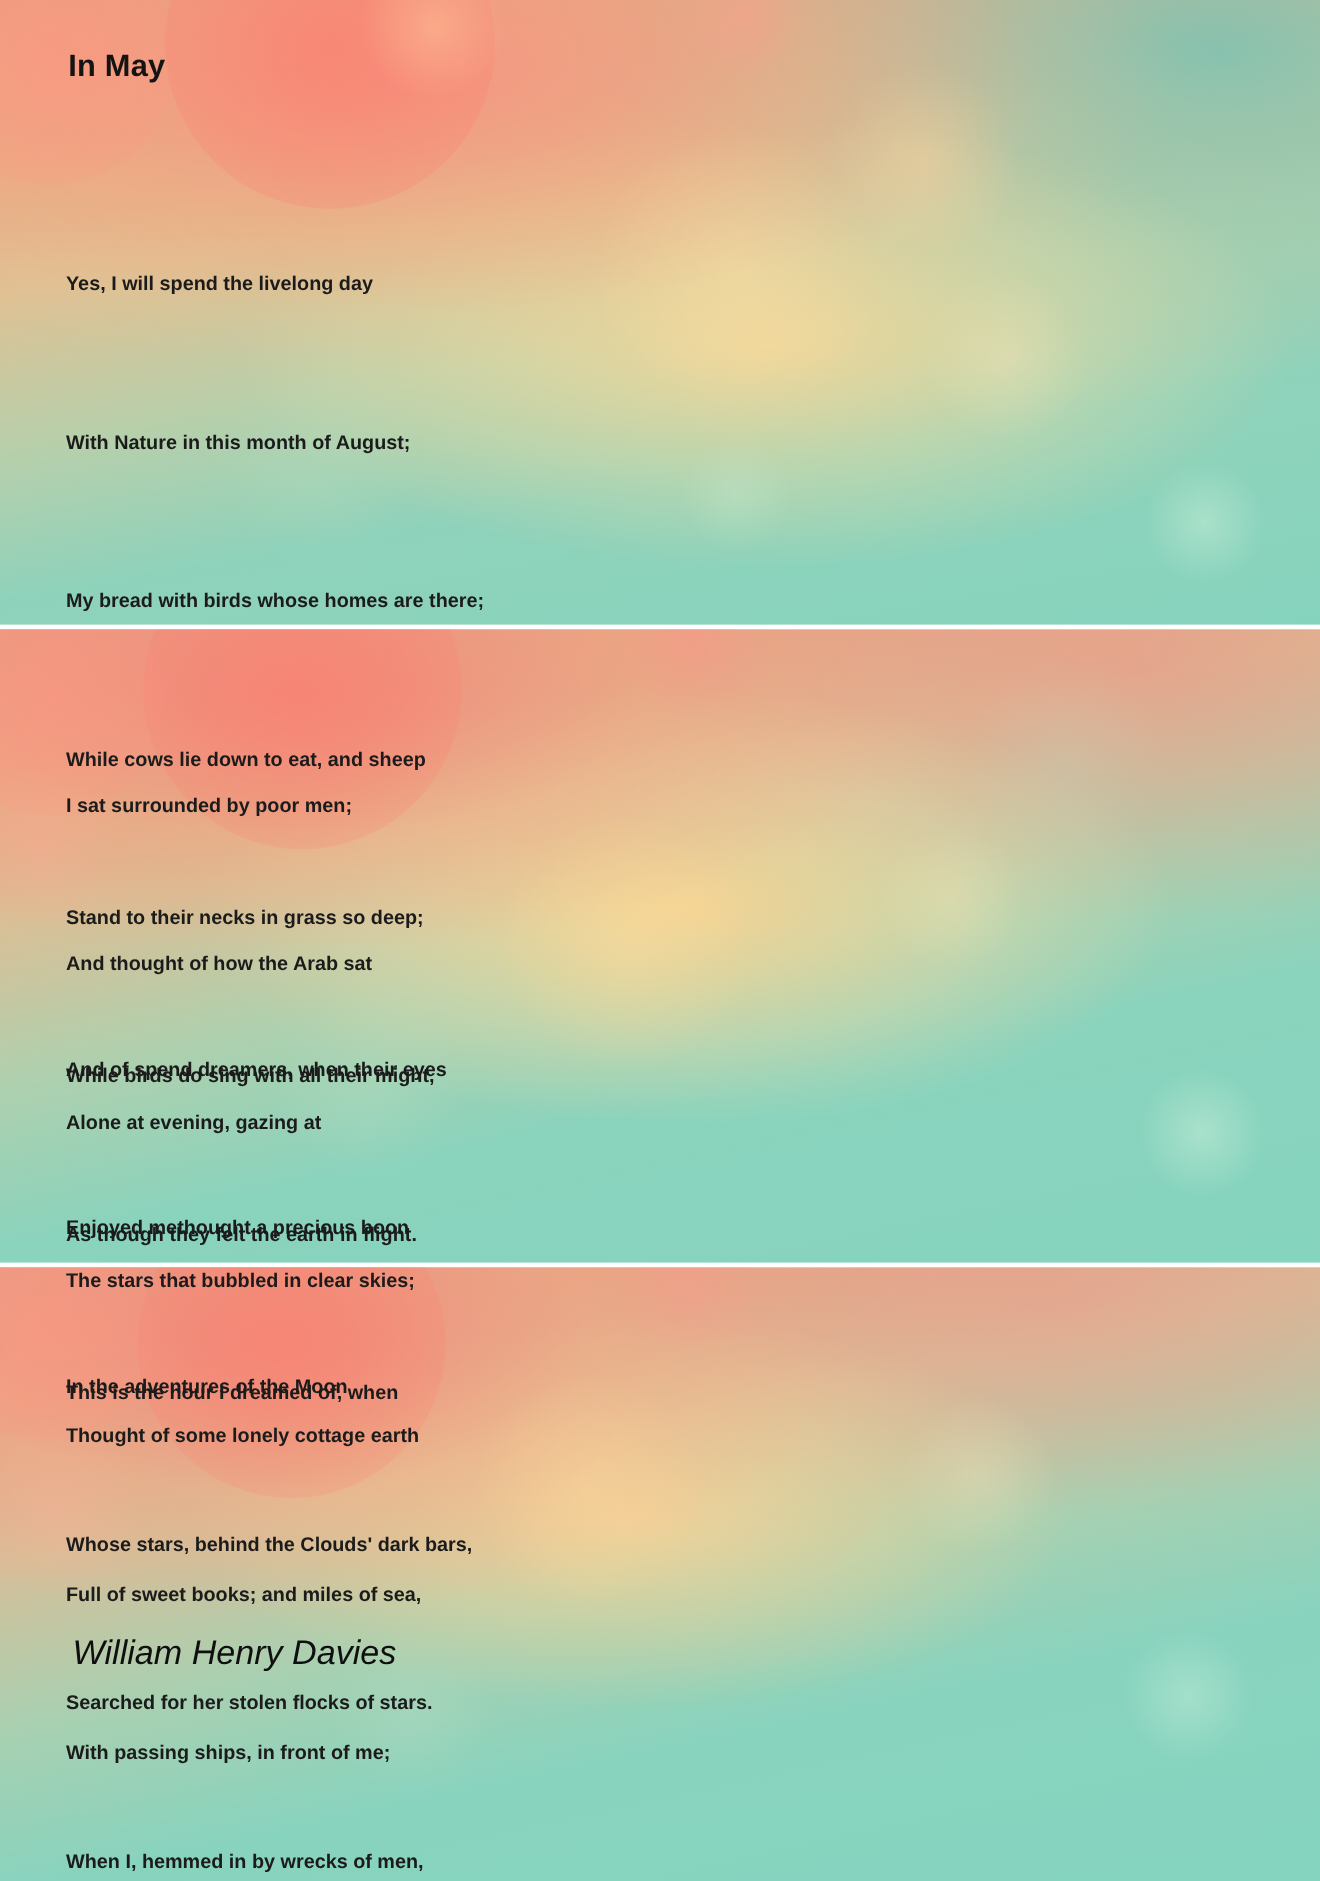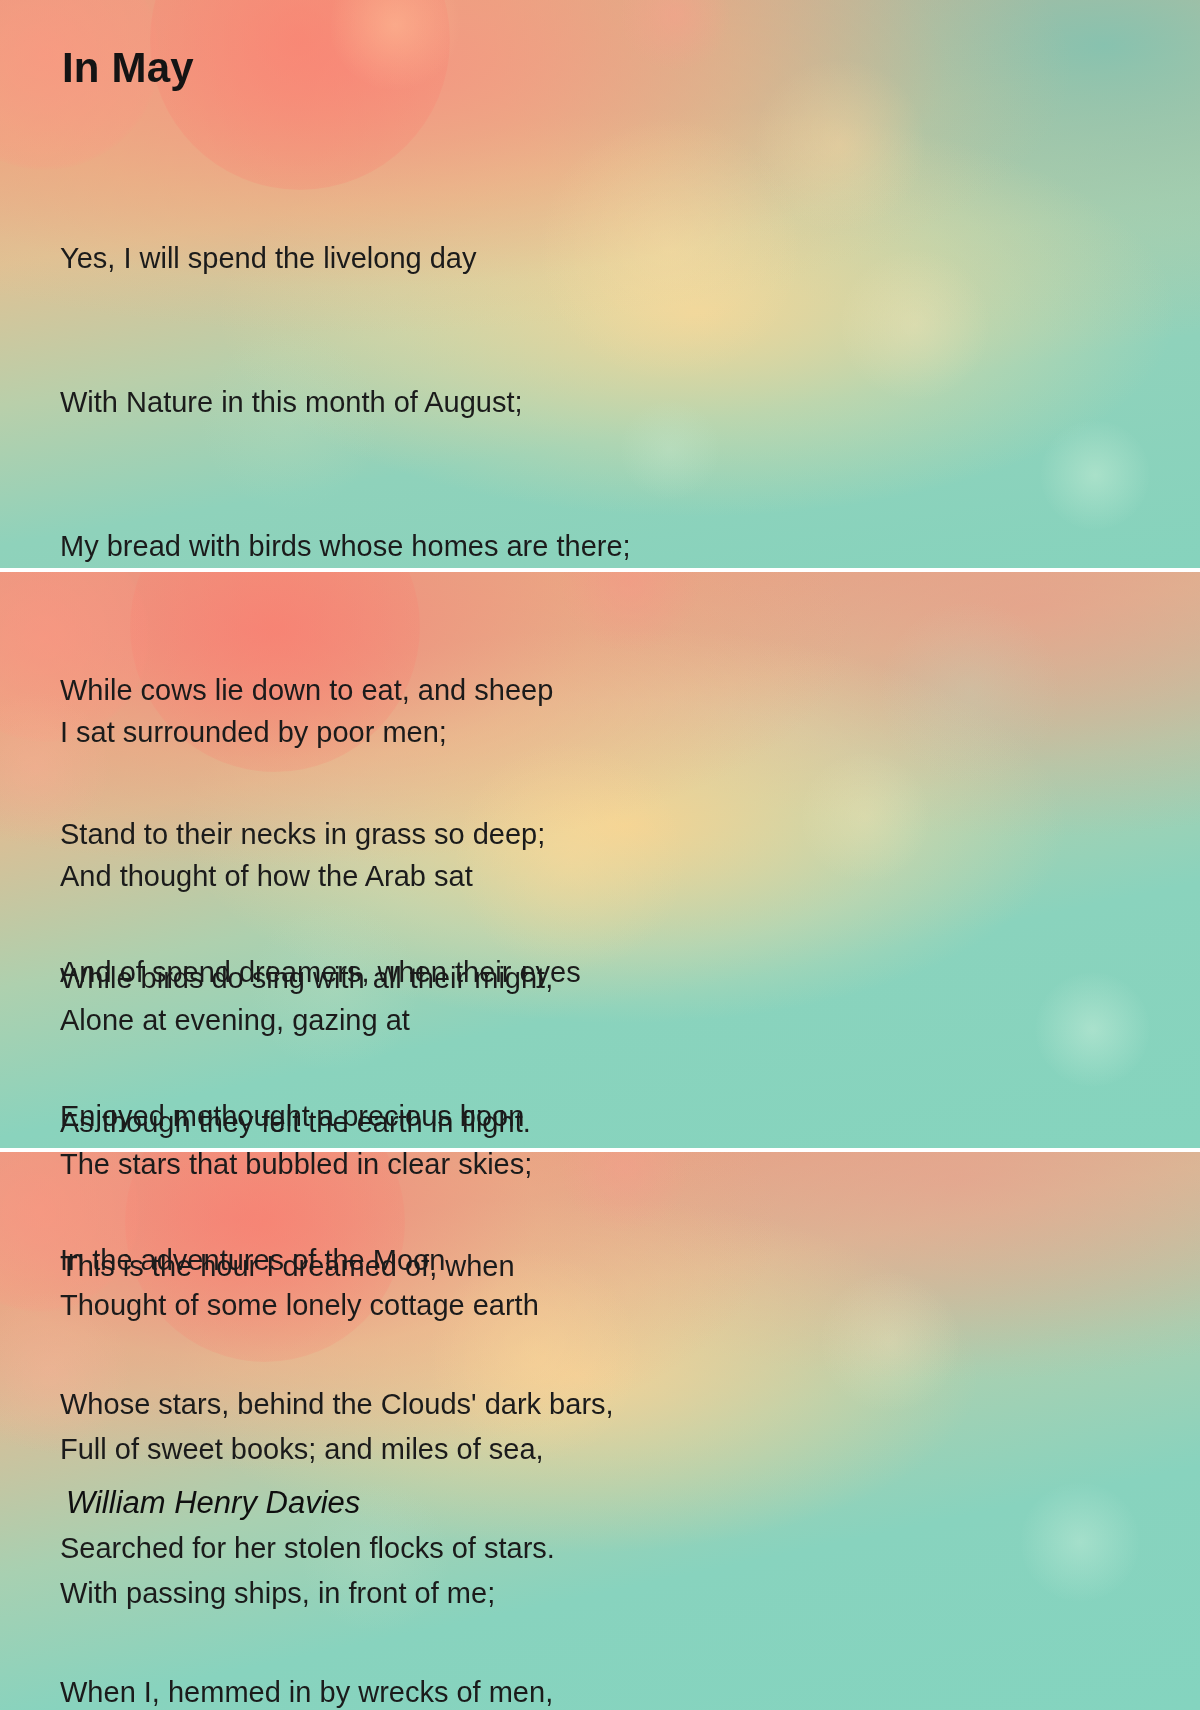--- a/index.html
+++ b/index.html
@@ -64,30 +64,30 @@
   
   .content {
     position: absolute;
     inset: 0;
     z-index: 5;
   }
   .poem-title {
     position: absolute;
     left: 62px;
     top: 44px;
-    font-size: 42px;
+    font-size: 28px;
     font-weight: bold;
     color: #141414;
     letter-spacing: 0.2px;
   }
   .stanza {
     position: absolute;
     left: 60px;
-    font-size: 29px;
-    font-weight: normal;
+    font-size: 18px;
+    font-weight: bold;
     color: #1b1b1b;
     line-height: 48px;
     white-space: pre;
   }
   .stanza div { height: 48px; }
   .s1 { top: 138px; }
   .s2 { top: 612px; }
   .s3 { top: 852px; }
   .s4 { top: 1185px; }
 

